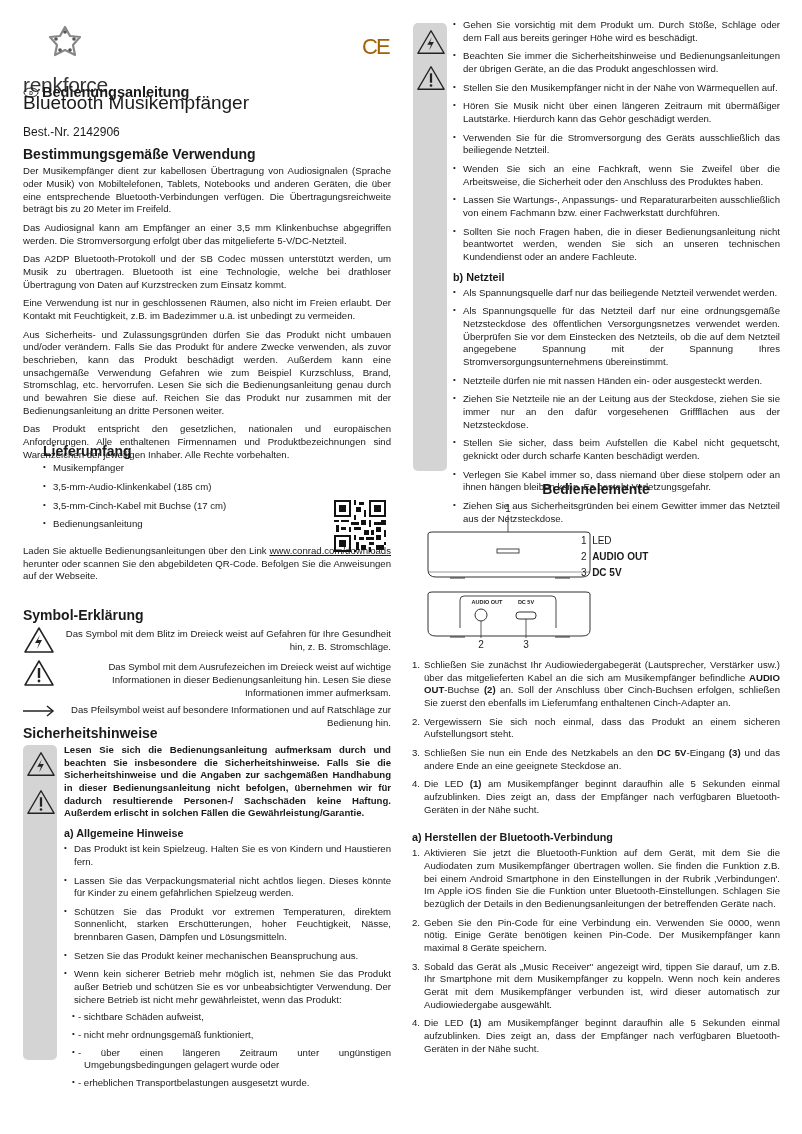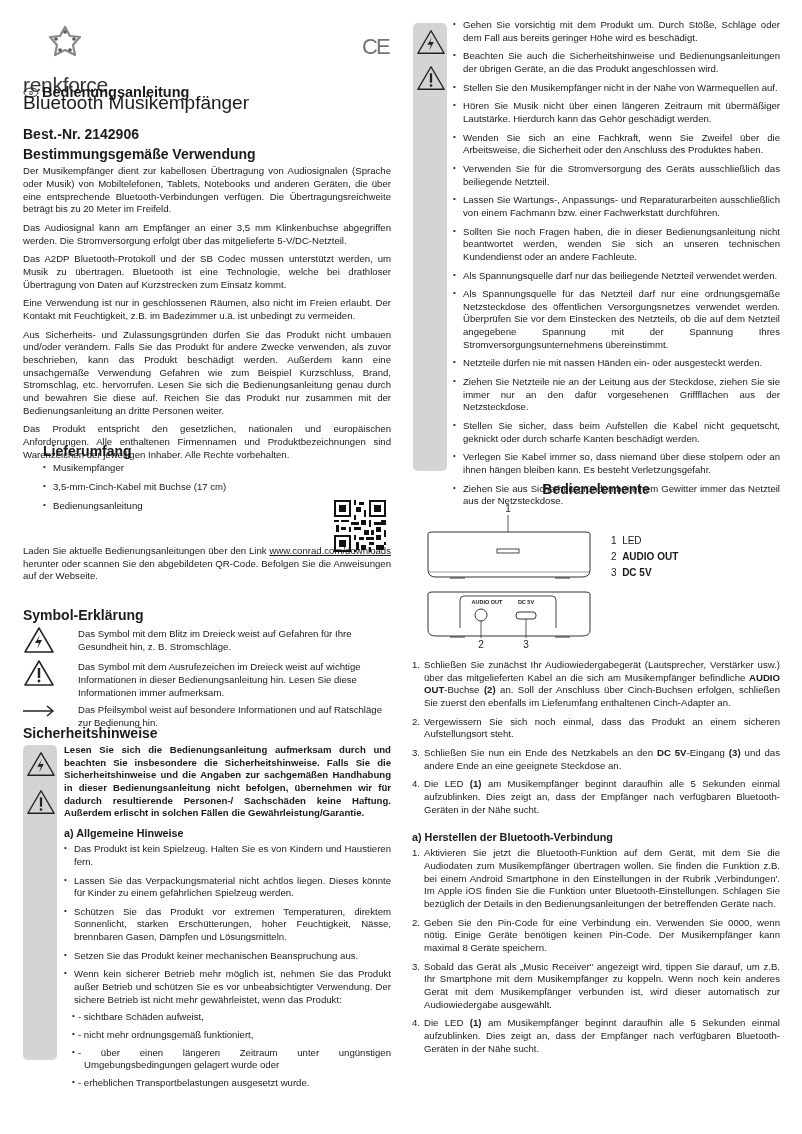--- a/index.html
+++ b/index.html
@@ -3,42 +3,42 @@
 <meta charset="utf-8">
 <style>
   * { box-sizing: border-box; margin: 0; padding: 0; }
   html, body { width: 802px; height: 1134px; background: #fff; }
   body { font-family: "Liberation Sans", sans-serif; color: #1a1a1a; font-size: 9.6px; line-height: 1.32; position: relative; overflow: hidden; }
   .col { position: absolute; top: 0; }
   .left { left: 23px; width: 368px; }
   .right { left: 412px; width: 368px; }
   .logo { position: absolute; left: 23px; top: 25px; display: flex; align-items: center; gap: 14px; flex-direction: column; }
   .logo-text { font-size: 21px; color: #333; letter-spacing: -0.3px; }
-  .ce { position: absolute; left: 362px; top: 32px; font-size: 22px; font-weight: normal; color: #737373; letter-spacing: -2px; }
+  .ce { position: absolute; left: 362px; top: 32px; font-size: 22px; font-weight: normal; color: #a16207; letter-spacing: -2px; }
   .t-title { position: absolute; left: 23px; top: 83px; font-size: 14.5px; font-weight: bold; display: flex; align-items: center; gap: 3px; }
   .t-sub { position: absolute; left: 23px; top: 90px; font-size: 19px; font-weight: normal; }
-  .t-best { position: absolute; left: 23px; top: 125px; font-size: 14px; font-weight: bold; }
+  .t-best { position: absolute; left: 23px; top: 125px; font-size: 12px; font-weight: normal; }
   h2 { font-size: 14px; font-weight: bold; margin-bottom: 2px; }
   h3 { font-size: 10.8px; font-weight: bold; margin: 6px 0 3px; }
   p { text-align: justify; margin-bottom: 6px; }
   .bullets { list-style: none; }
   .bullets li { position: relative; padding-left: 10px; margin-bottom: 6px; text-align: justify; }
   .bullets li::before { content: "•"; position: absolute; left: 0; top: 0; font-size: 8px; }
   .dash { list-style: none; padding-left: 4px; }
   .dash li { margin-bottom: 5px; text-align: justify; padding-left: 6px; text-indent: -6px; }
   .numbered { list-style: none; }
   .numbered li { position: relative; padding-left: 12px; margin-bottom: 6px; text-align: justify; }
   .numbered li .n { position: absolute; left: 0; top: 0; }
-  .sym-row { display: flex; gap: 23px; margin-bottom: 5px; align-items: flex-start; }
+  .sym-row { display: flex; gap: 4px; margin-bottom: 5px; align-items: flex-start; text-align: right; }
   .sym-row svg { flex: none; }
   .greybar { position: absolute; background: #d4d4d4; border-radius: 5px; }
   .safety-block { position: absolute; }
   .qr { position: absolute; left: 334px; top: 500px; width: 52px; height: 52px; }
   .device { position: absolute; }
-  .legend { position: absolute; left: 611px; top: 533px; font-size: 10px; line-height: 1.6; }
+  .legend { position: absolute; left: 581px; top: 533px; font-size: 10px; line-height: 1.6; }
   .legend b { font-weight: bold; }
   .underline { text-decoration: underline; }
   b { font-weight: bold; }
 </style>
 </head>
 <body>
 
 <div class="logo">
   <svg width="36" height="32" viewBox="0 0 36 32">
     <path d="M18 2 L23 11 L33 12 L26 20 L28 30 L18 25 L8 30 L10 20 L3 12 L13 11 Z" fill="none" stroke="#888" stroke-width="2.2" stroke-linejoin="round"></path>
@@ -69,20 +69,21 @@
   <p>Das A2DP Bluetooth-Protokoll und der SB Codec müssen unterstützt werden, um Musik zu übertragen. Bluetooth ist eine Technologie, welche bei drathloser Übertragung von Daten auf Kurzstrecken zum Einsatz kommt.</p>
   <p>Eine Verwendung ist nur in geschlossenen Räumen, also nicht im Freien erlaubt. Der Kontakt mit Feuchtigkeit, z.B. im Badezimmer u.ä. ist unbedingt zu vermeiden.</p>
   <p>Aus Sicherheits- und Zulassungsgründen dürfen Sie das Produkt nicht umbauen und/oder verändern. Falls Sie das Produkt für andere Zwecke verwenden, als zuvor beschrieben, kann das Produkt beschädigt werden. Außerdem kann eine unsachgemäße Verwendung Gefahren wie zum Beispiel Kurzschluss, Brand, Stromschlag, etc. hervorrufen. Lesen Sie sich die Bedienungsanleitung genau durch und bewahren Sie diese auf. Reichen Sie das Produkt nur zusammen mit der Bedienungsanleitung an dritte Personen weiter.</p>
   <p>Das Produkt entspricht den gesetzlichen, nationalen und europäischen Anforderungen. Alle enthaltenen Firmennamen und Produktbezeichnungen sind Warenzeichen der jeweiligen Inhaber. Alle Rechte vorbehalten.</p>
 </div>
 
 <div class="col left" style="top:442px;margin-left:20px;">
   <h2>Lieferumfang</h2>
   <ul class="bullets" style="width:300px;">
     <li>Musikempfänger</li>
+    <li>3,5-mm-Audio-Klinkenkabel (185 cm)</li>
     <li>3,5-mm-Cinch-Kabel mit Buchse (17 cm)</li>
     <li>Bedienungsanleitung</li>
   </ul>
 </div>
 
 <svg class="qr" viewBox="0 0 21 21" shape-rendering="crispEdges">
   <rect width="21" height="21" fill="#fff"></rect>
   <g fill="#111">
     <rect x="0" y="0" width="7" height="7"></rect>
       <rect x="1" y="1" width="5" height="5" fill="#fff"></rect>
@@ -198,28 +199,29 @@
 </svg>
 <svg style="position:absolute; left:416px; top:64px;" width="30" height="28" viewBox="0 0 32 28">
   <path d="M16 2 L30 26 L2 26 Z" fill="none" stroke="#222" stroke-width="1.5" stroke-linejoin="round"></path>
   <rect x="14.8" y="9" width="2.4" height="10" fill="#222"></rect>
   <circle cx="16" cy="22" r="1.4" fill="#222"></circle>
 </svg>
 
 <div class="safety-block" style="left:453px; top:19px; width:327px;">
   <ul class="bullets">
     <li>Gehen Sie vorsichtig mit dem Produkt um. Durch Stöße, Schläge oder dem Fall aus bereits geringer Höhe wird es beschädigt.</li>
-    <li>Beachten Sie auch die Sicherheitshinweise und Bedienungsanleitungen der übrigen Geräte, an die das Produkt angeschlossen wird.</li>
+    <li>Beachten Sie immer die Sicherheitshinweise und Bedienungsanleitungen der übrigen Geräte, an die das Produkt angeschlossen wird.</li>
     <li>Stellen Sie den Musikempfänger nicht in der Nähe von Wärmequellen auf.</li>
     <li>Hören Sie Musik nicht über einen längeren Zeitraum mit übermäßiger Lautstärke. Hierdurch kann das Gehör geschädigt werden.</li>
+    <li>Verwenden Sie für die Stromversorgung des Geräts ausschließlich das beiliegende Netzteil.</li>
     <li>Wenden Sie sich an eine Fachkraft, wenn Sie Zweifel über die Arbeitsweise, die Sicherheit oder den Anschluss des Produktes haben.</li>
-    <li>Verwenden Sie für die Stromversorgung des Geräts ausschließlich das beiliegende Netzteil.</li>
     <li>Lassen Sie Wartungs-, Anpassungs- und Reparaturarbeiten ausschließlich von einem Fachmann bzw. einer Fachwerkstatt durchführen.</li>
     <li>Sollten Sie noch Fragen haben, die in dieser Bedienungsanleitung nicht beantwortet werden, wenden Sie sich an unseren technischen Kundendienst oder an andere Fachleute.</li>
   </ul>
+  <h3>b) Netzteil</h3>
   <ul class="bullets">
     <li>Als Spannungsquelle darf nur das beiliegende Netzteil verwendet werden.</li>
     <li>Als Spannungsquelle für das Netzteil darf nur eine ordnungsgemäße Netzsteckdose des öffentlichen Versorgungsnetzes verwendet werden. Überprüfen Sie vor dem Einstecken des Netzteils, ob die auf dem Netzteil angegebene Spannung mit der Spannung Ihres Stromversorgungsunternehmens übereinstimmt.</li>
     <li>Netzteile dürfen nie mit nassen Händen ein- oder ausgesteckt werden.</li>
     <li>Ziehen Sie Netzteile nie an der Leitung aus der Steckdose, ziehen Sie sie immer nur an den dafür vorgesehenen Griffflächen aus der Netzsteckdose.</li>
     <li>Stellen Sie sicher, dass beim Aufstellen die Kabel nicht gequetscht, geknickt oder durch scharfe Kanten beschädigt werden.</li>
     <li>Verlegen Sie Kabel immer so, dass niemand über diese stolpern oder an ihnen hängen bleiben kann. Es besteht Verletzungsgefahr.</li>
     <li>Ziehen Sie aus Sicherheitsgründen bei einem Gewitter immer das Netzteil aus der Netzsteckdose.</li>
   </ul>
 </div>

